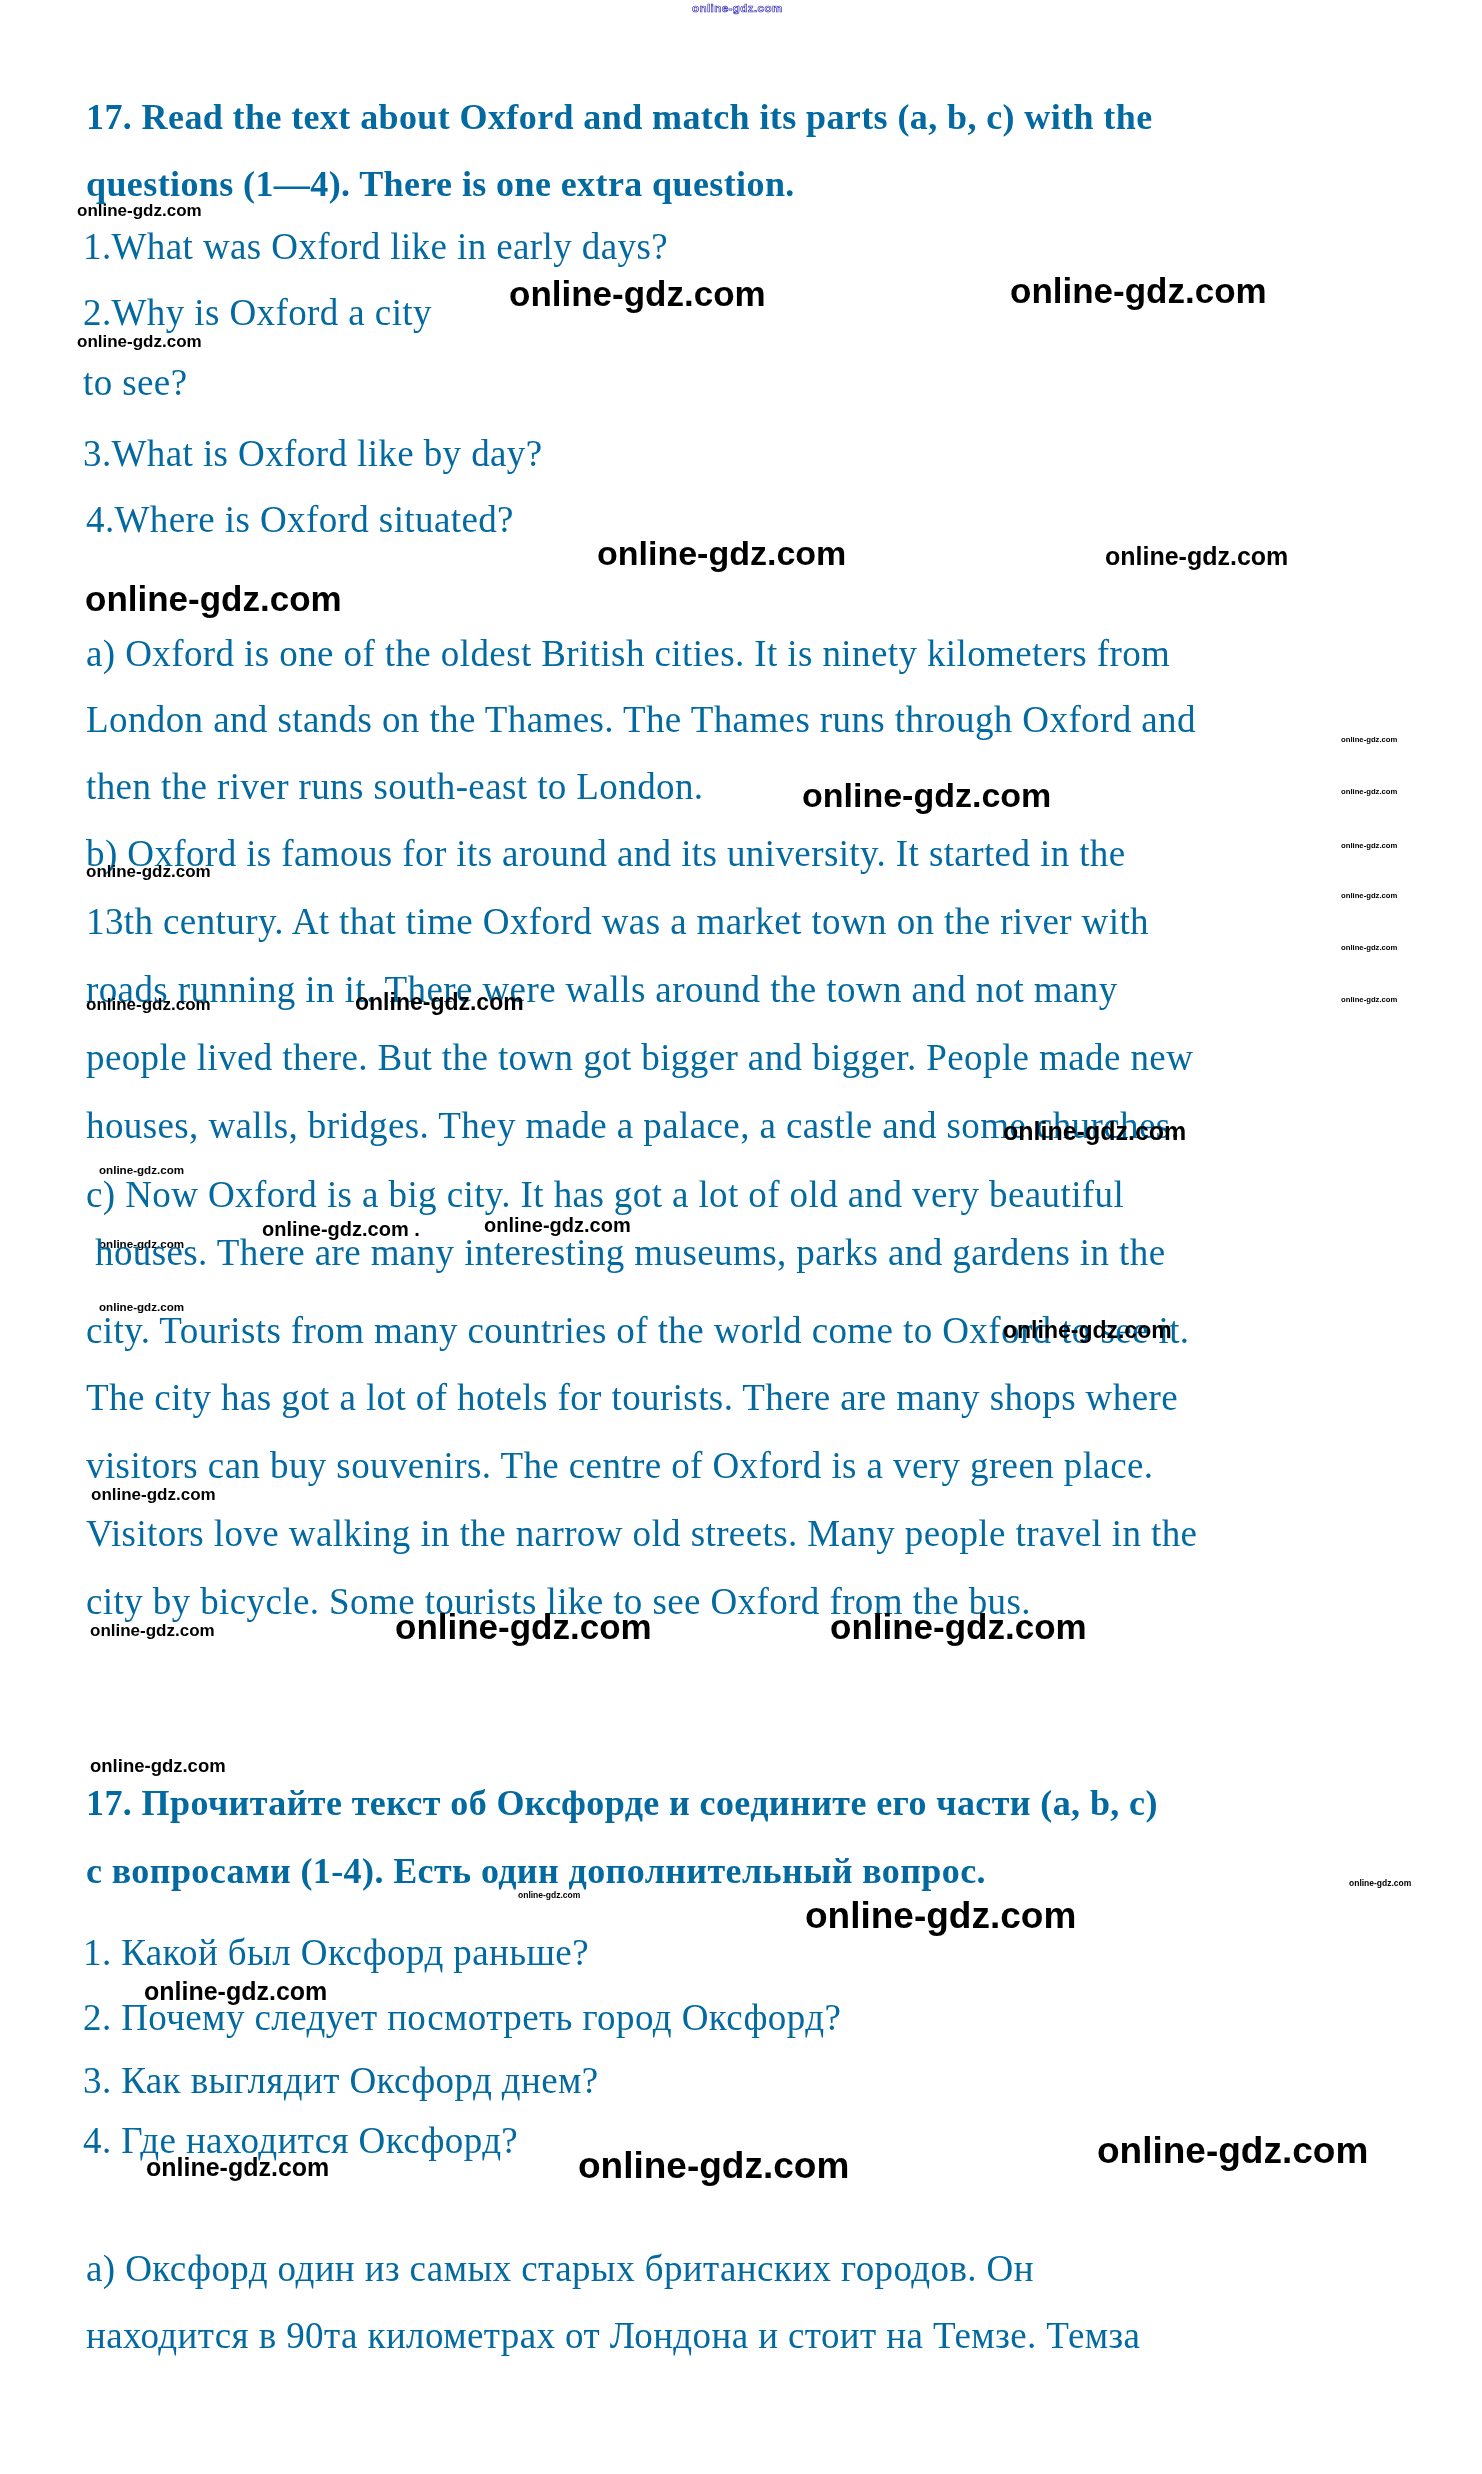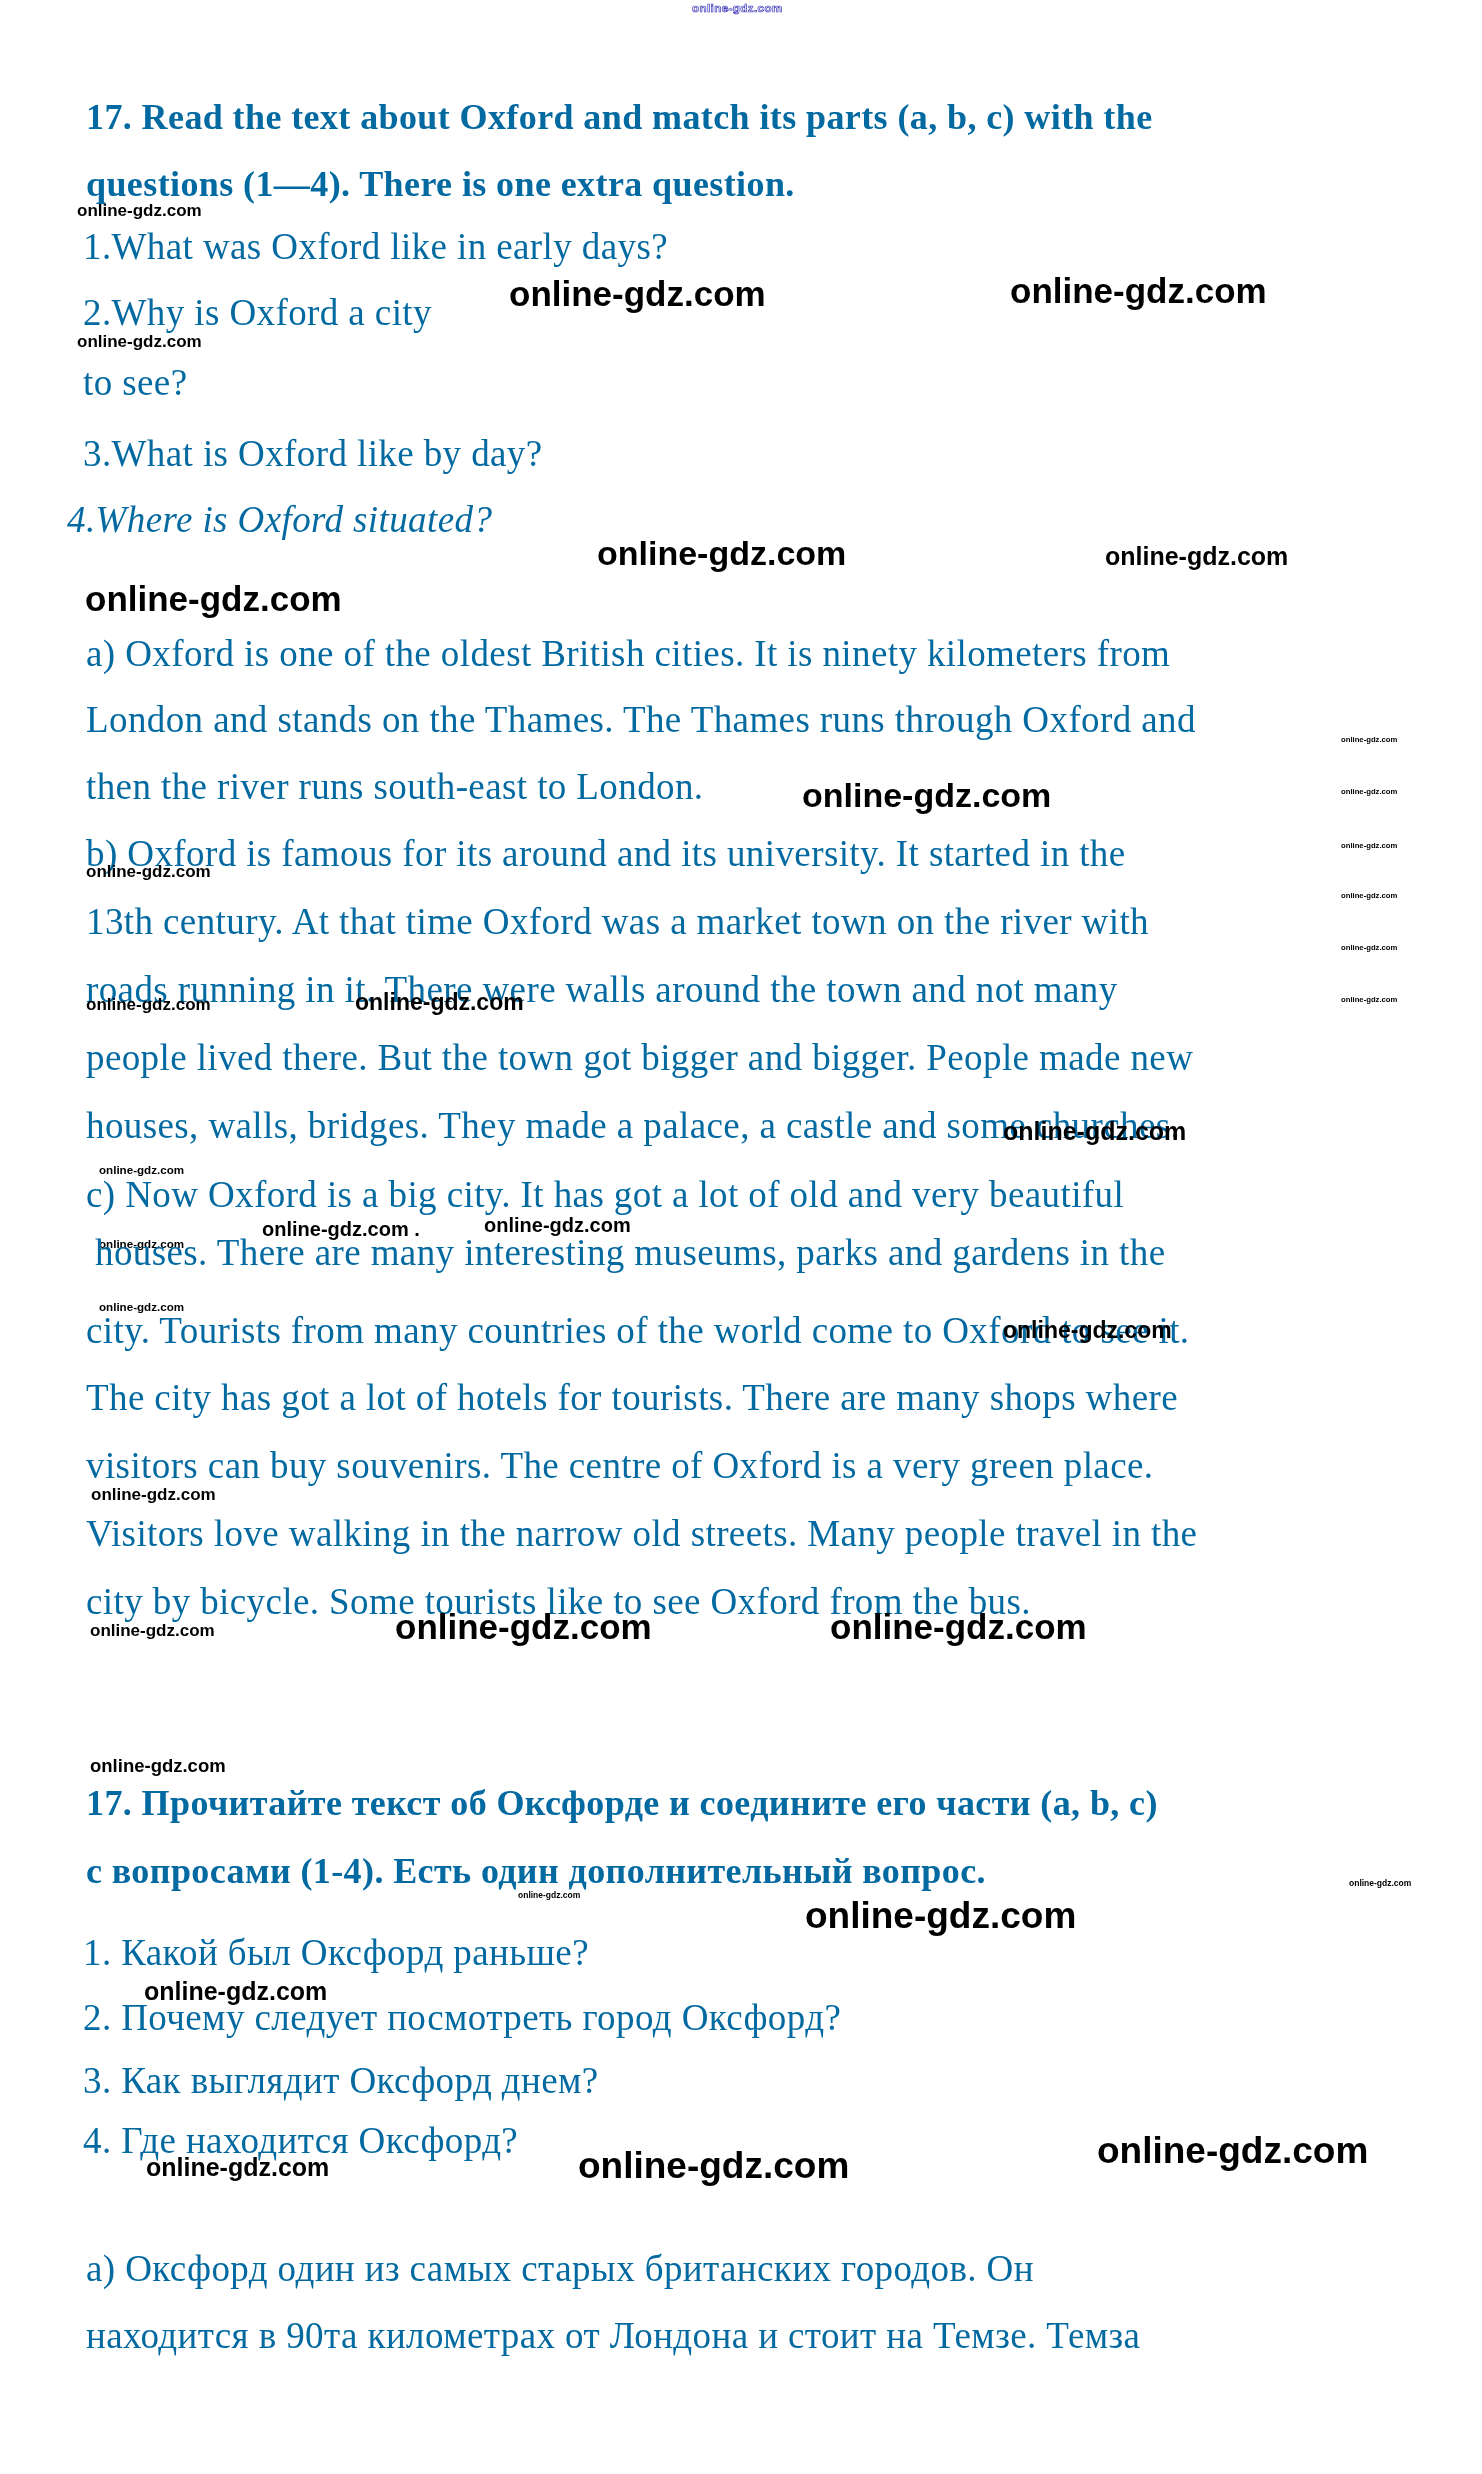--- a/index.html
+++ b/index.html
@@ -52,21 +52,21 @@
   <span class="ln" style="left:83px; top:225px;">1.What was Oxford like in early days?</span>
 
   <span class="ln" style="left:83px; top:291px;">2.Why is Oxford a city</span>
   <span class="wm" style="left:509px; top:276px; font-size:35px;">online-gdz.com</span>
   <span class="wm" style="left:1010px; top:273px; font-size:35px;">online-gdz.com</span>
 
   <span class="wm" style="left:77px; top:333px; font-size:17px;">online-gdz.com</span>
   <span class="ln" style="left:83px; top:361px;">to see?</span>
 
   <span class="ln" style="left:83px; top:432px;">3.What is Oxford like by day?</span>
-  <span class="ln" style="left:67px; top:498px;font-style:italic;">4.Where is Oxford situated?</span>
+  <span class="ln" style="left:86px; top:498px;">4.Where is Oxford situated?</span>
 
   <span class="wm" style="left:597px; top:536px; font-size:34px;">online-gdz.com</span>
   <span class="wm" style="left:1105px; top:544px; font-size:25px;">online-gdz.com</span>
   <span class="wm" style="left:85px; top:581px; font-size:35px;">online-gdz.com</span>
 
   <span class="ln" style="left:86px; top:698px;">London and stands on the Thames. The Thames runs through Oxford and</span>
   <span class="ln" style="left:86px; top:632px;">a) Oxford is one of the oldest British cities. It is ninety kilometers from</span>
   <span class="ln" style="left:86px; top:765px;">then the river runs south-east to London.</span>
   <span class="wm" style="left:802px; top:778px; font-size:34px;">online-gdz.com</span>
 

